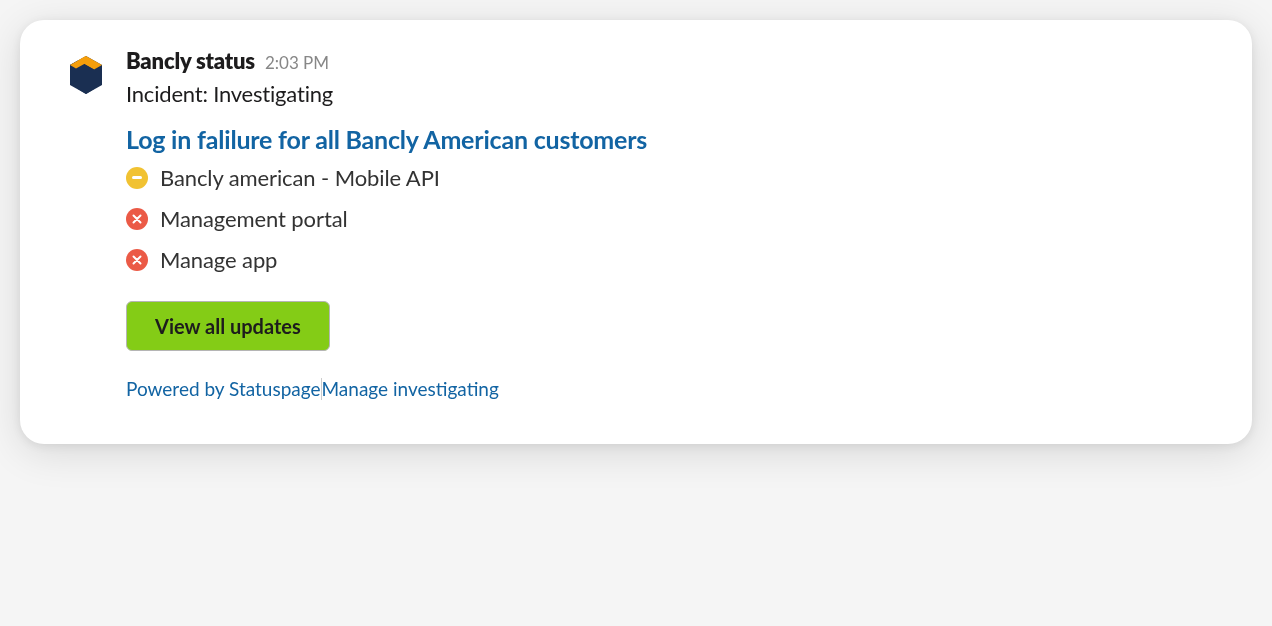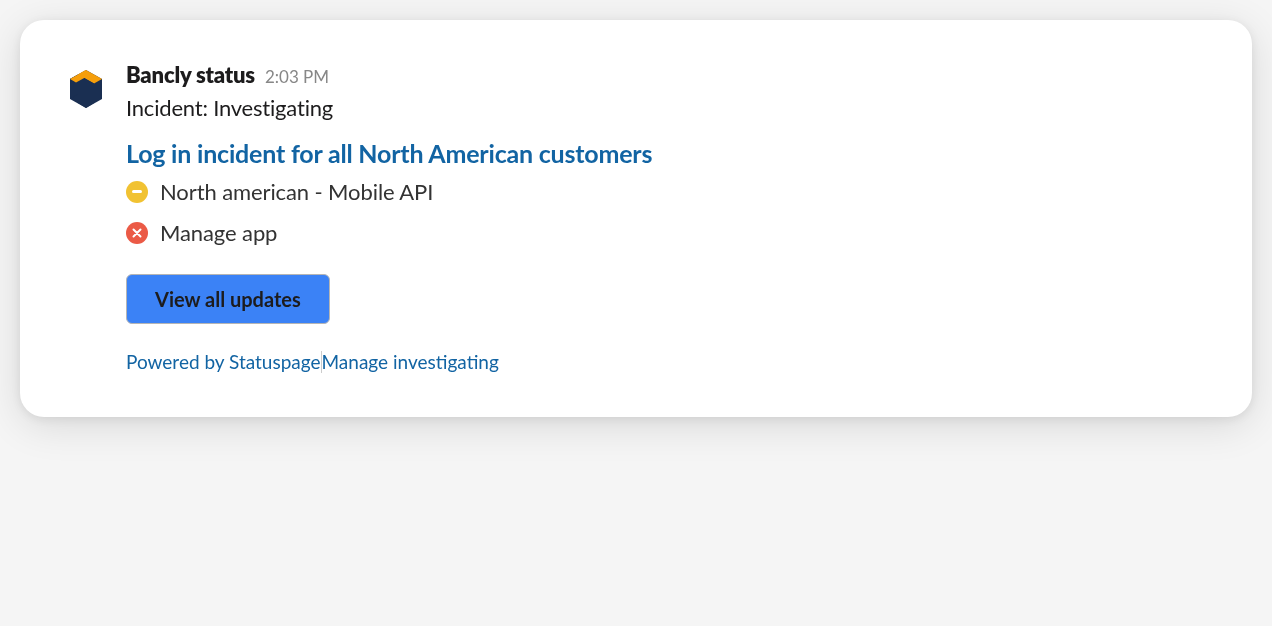--- a/index.html
+++ b/index.html
@@ -11,21 +11,21 @@
       font-family: -apple-system, BlinkMacSystemFont, "Segoe UI", "Lato", Helvetica, Arial, sans-serif;
       background: #f5f5f5;
       width: 1272px;
       height: 626px;
       padding: 20px;
     }
     .card {
       background: #fff;
       border-radius: 24px;
       box-shadow: 0 8px 40px rgba(0,0,0,0.12), 0 2px 10px rgba(0,0,0,0.08);
-      padding: 41px 44px 44px 44px;
+      padding: 27px 44px 44px 44px;
       max-width: 1232px;
       display: flex;
       gap: 18px;
     }
     .avatar {
       width: 44px;
       height: 44px;
       flex-shrink: 0;
       margin-top: 6px;
     }
@@ -109,21 +109,21 @@
     .status-icon.error svg {
       width: 10px;
       height: 10px;
     }
     .component-label {
       font-size: 22px;
       color: #333;
       letter-spacing: -0.1px;
     }
     .view-updates-btn {
-      background: #3b82f6;
+      background: #84cc16;
       border: 1px solid #b5b5b5;
       border-radius: 6px;
       padding: 12px 28px;
       font-size: 20px;
       font-weight: 700;
       color: #1d1c1d;
       cursor: pointer;
       margin-bottom: 26px;
       font-family: inherit;
     }
@@ -154,25 +154,33 @@
       <polygon points="14,7.5 30,16.5 30,36 22,41 14,36" fill="#1a2f52"></polygon>
       <polygon points="6,12 22,3 22,10 12,15.5" fill="#f59e0b"></polygon>
     </svg>
   </div>
   <div class="content">
     <div class="header-row">
       <span class="sender-name">Bancly status</span>
       <span class="timestamp">2:03 PM</span>
     </div>
     <div class="incident-status">Incident: Investigating</div>
-    <div class="incident-title">Log in incident for all North American customers</div>
+    <div class="incident-title">Log in falilure for all Bancly American customers</div>
     <div class="components">
       <div class="component-item">
         <div class="status-icon warning"></div>
-        <span class="component-label">North american - Mobile API</span>
+        <span class="component-label">Bancly american - Mobile API</span>
+      </div>
+      <div class="component-item">
+        <div class="status-icon error">
+          <svg viewBox="0 0 10 10">
+              <path d="M1.5 1.5 L8.5 8.5 M8.5 1.5 L1.5 8.5" stroke="#fff" stroke-width="2" stroke-linecap="round"></path>
+            </svg>
+        </div>
+        <span class="component-label">Management portal</span>
       </div>
       <div class="component-item">
         <div class="status-icon error">
           <svg viewBox="0 0 10 10">
               <path d="M1.5 1.5 L8.5 8.5 M8.5 1.5 L1.5 8.5" stroke="#fff" stroke-width="2" stroke-linecap="round"></path>
             </svg>
         </div>
         <span class="component-label">Manage app</span>
       </div>
     </div>

